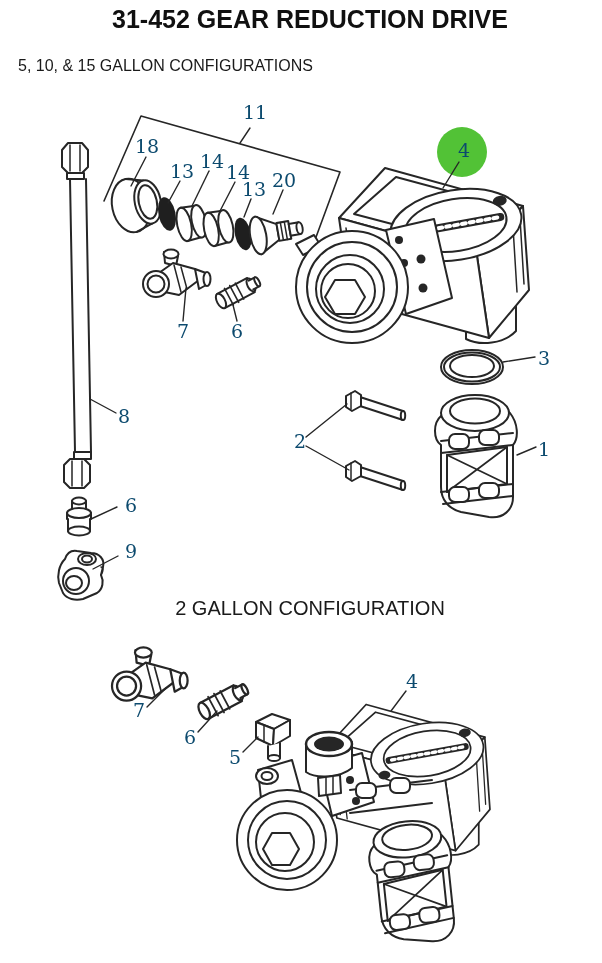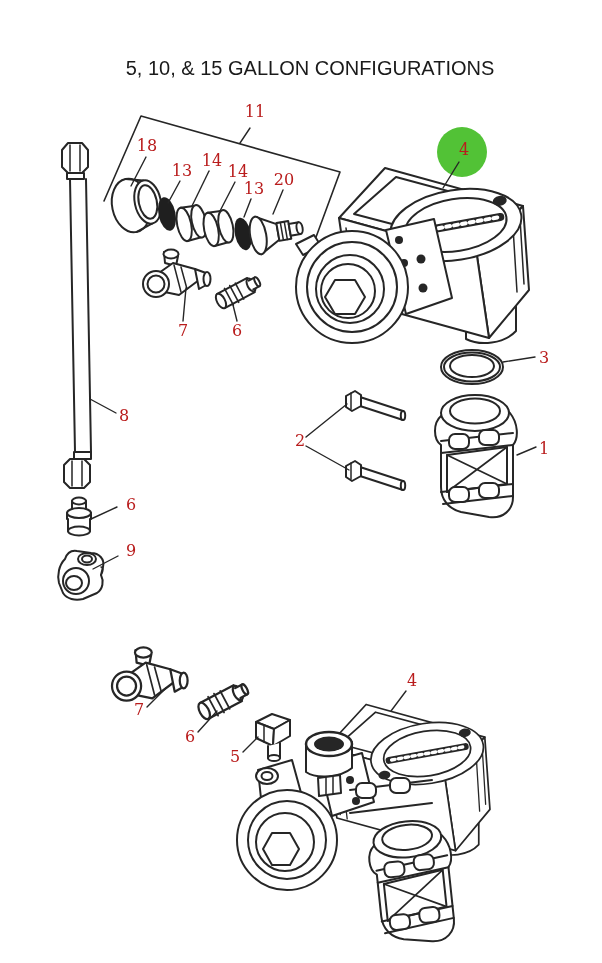--- a/index.html
+++ b/index.html
@@ -1,26 +1,26 @@
 <!DOCTYPE html>
 <html><head>
 <meta charset="utf-8">
 <style>
   html,body{margin:0;padding:0;background:#fff;}
   .page{position:relative;width:602px;height:963px;background:#ffffff;
         font-family:"Liberation Sans",sans-serif;overflow:hidden;}
   .page svg{position:absolute;left:0;top:0;}
   .h-title{position:absolute;left:18px;right:0;top:5px;text-align:center;
            font-weight:bold;font-size:25px;color:#101010;}
-  .h-sub{position:absolute;left:18px;right:0;top:57px;text-align:center;
-         font-size:20px;color:#1a1a1a;}
+  .h-sub{position:absolute;left:18px;right:0;top:57px;
+         font-size:16px;color:#1a1a1a;}
   .h-sec2{position:absolute;left:18px;right:0;top:597px;text-align:center;
           font-size:20px;color:#1a1a1a;}
   .co{position:absolute;transform:translate(-50%,-50%);
-      font-family:"DejaVu Serif",serif;font-size:16px;line-height:1;color:#b91c1c;}
+      font-family:"DejaVu Serif",serif;font-size:19px;line-height:1;color:#0c4a6e;}
 </style>
 </head>
 <body>
 
 <div class="page">
 
   <svg width="602" height="963" viewBox="0 0 602 963">
     <defs>
 
       <g id="valve7">
@@ -263,21 +263,23 @@
         <path d="M117,507 L91,519"></path>
         <path d="M118,556 L93,569"></path>
         <path d="M147,707 L166,688"></path>
         <path d="M198,732 L217,711"></path>
         <path d="M243,752 L258,737"></path>
         <path d="M406,691 L391,711"></path>
       </g>
     </g>
   </svg>
 
+  <div class="h-title">31-452 GEAR REDUCTION DRIVE</div>
   <div class="h-sub">5, 10, &amp; 15 GALLON CONFIGURATIONS</div>
+  <div class="h-sec2">2 GALLON CONFIGURATION</div>
 
   <span class="co" style="left:255px;top:112px">11</span>
   <span class="co" style="left:147px;top:146px">18</span>
   <span class="co" style="left:182px;top:171px">13</span>
   <span class="co" style="left:212px;top:161px">14</span>
   <span class="co" style="left:238px;top:172px">14</span>
   <span class="co" style="left:254px;top:189px">13</span>
   <span class="co" style="left:284px;top:180px">20</span>
   <span class="co" style="left:183px;top:331px">7</span>
   <span class="co" style="left:237px;top:331px">6</span>

